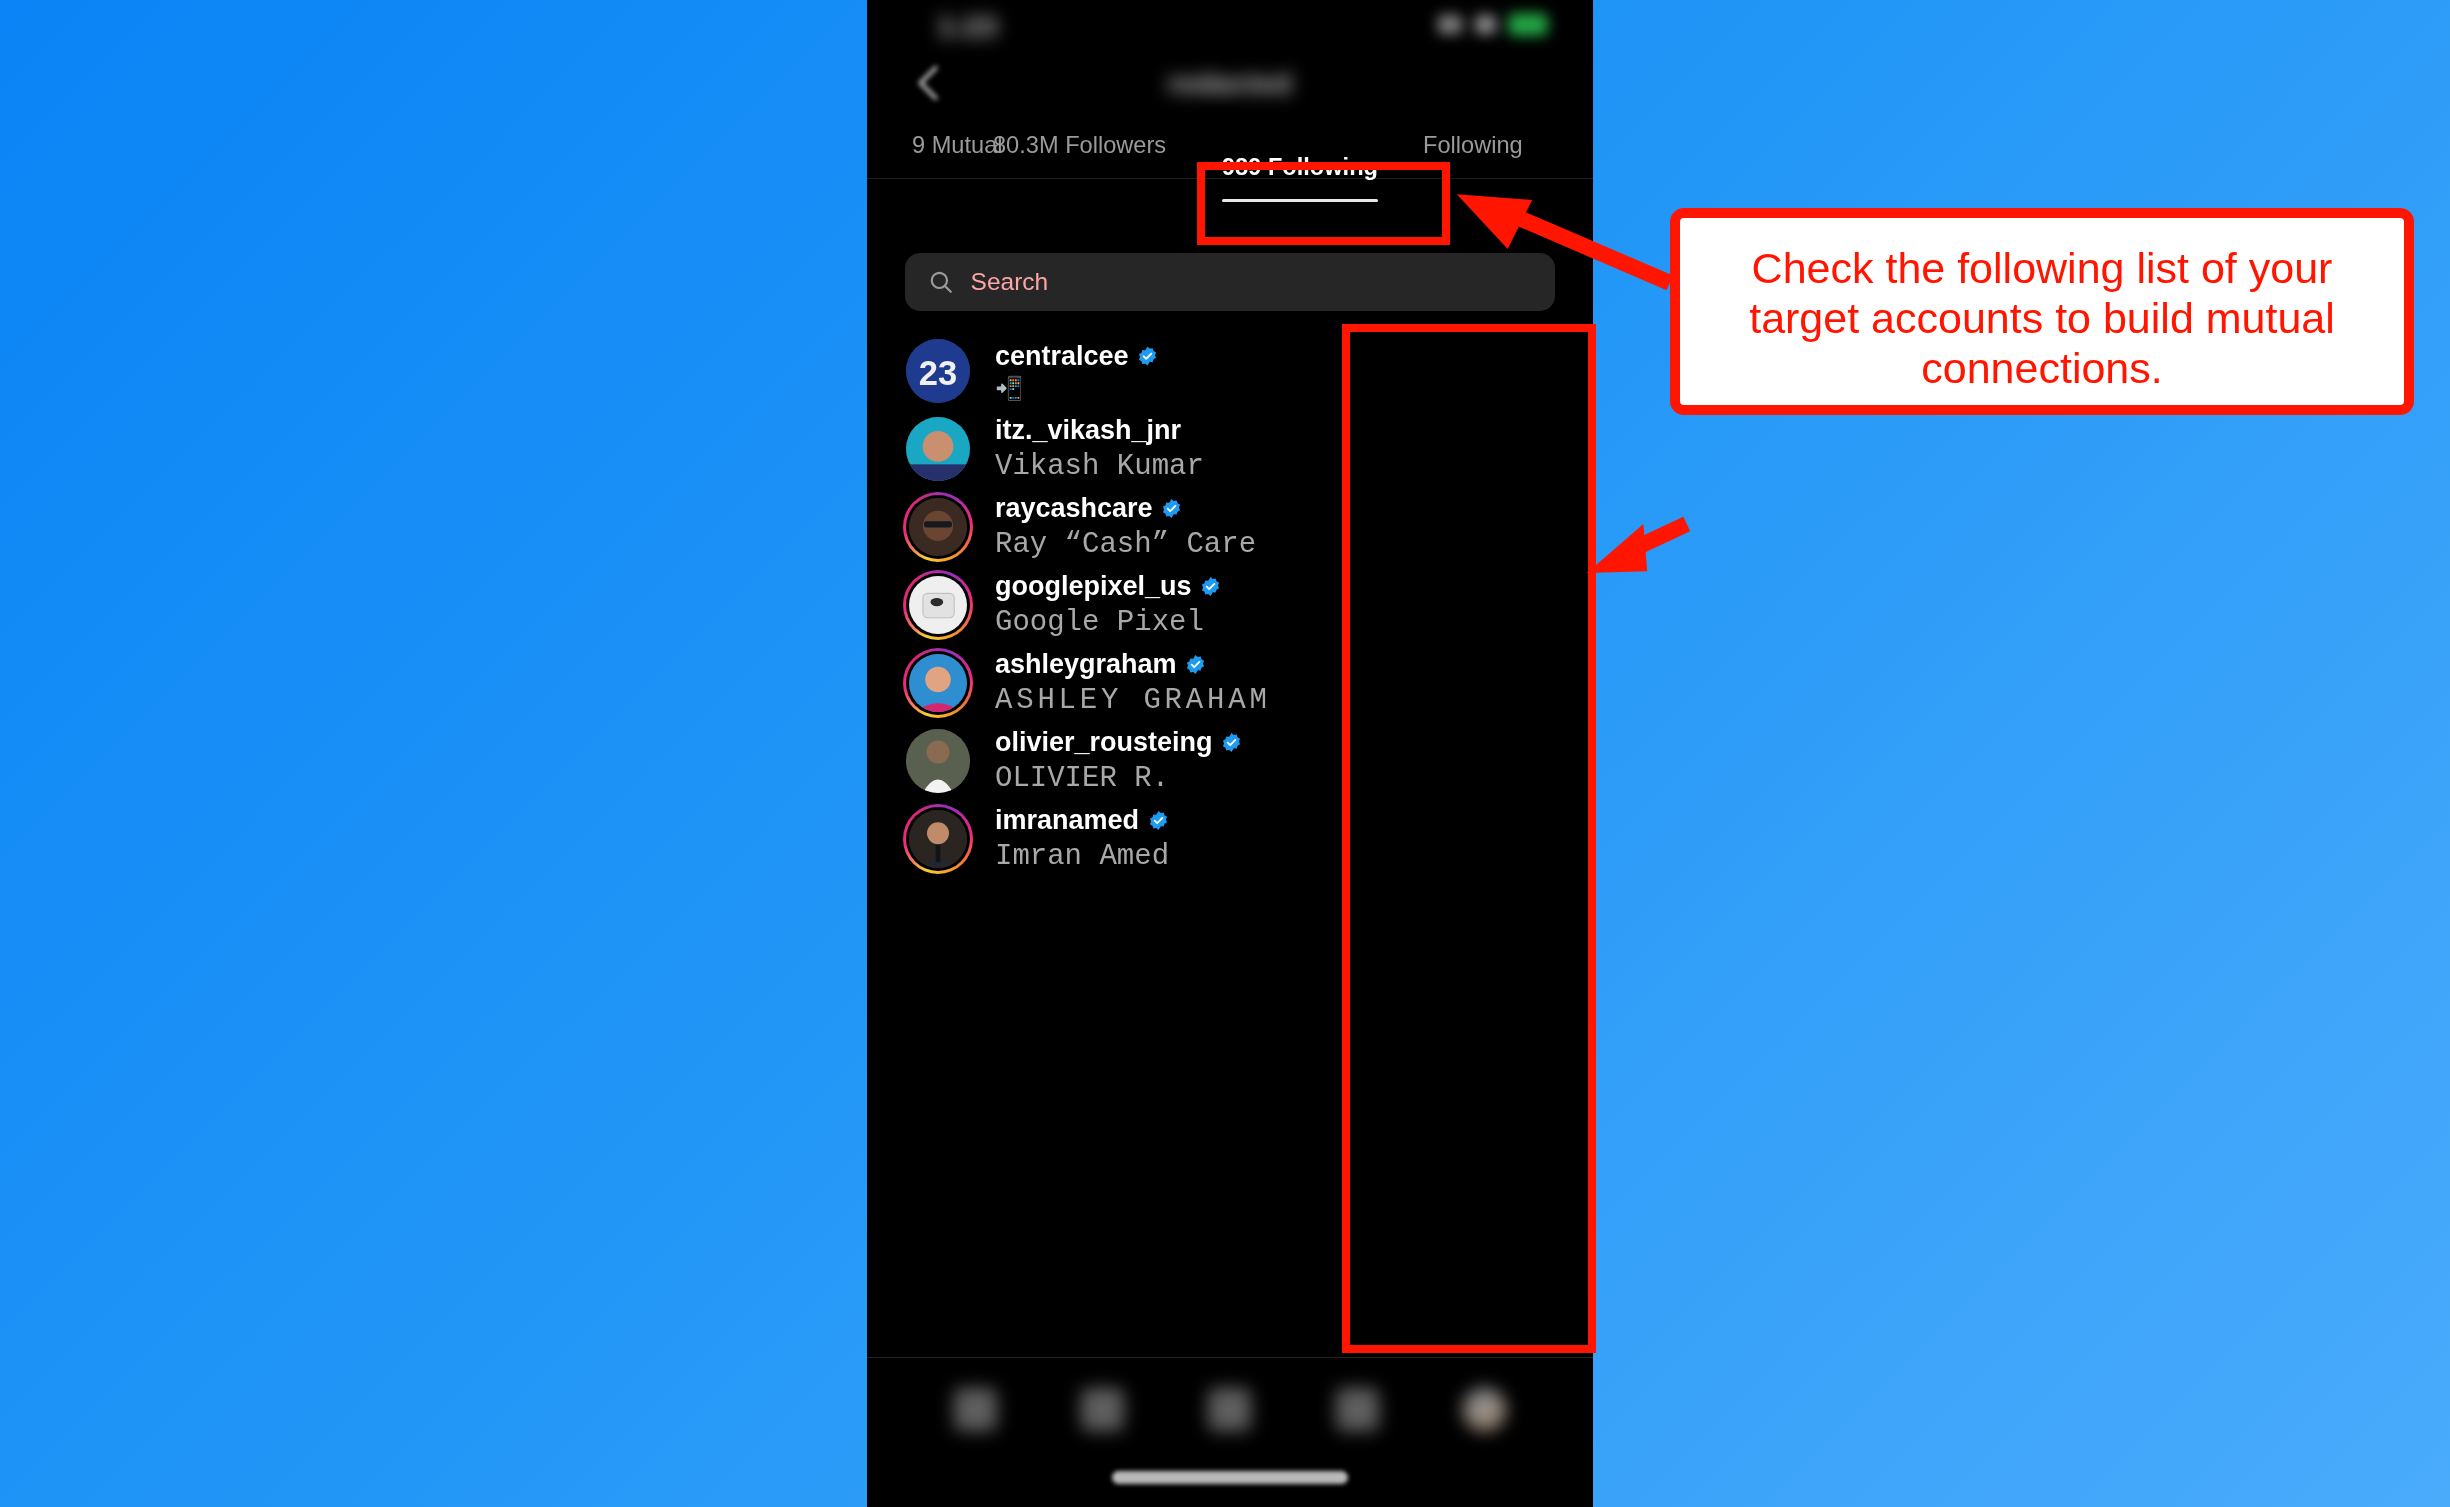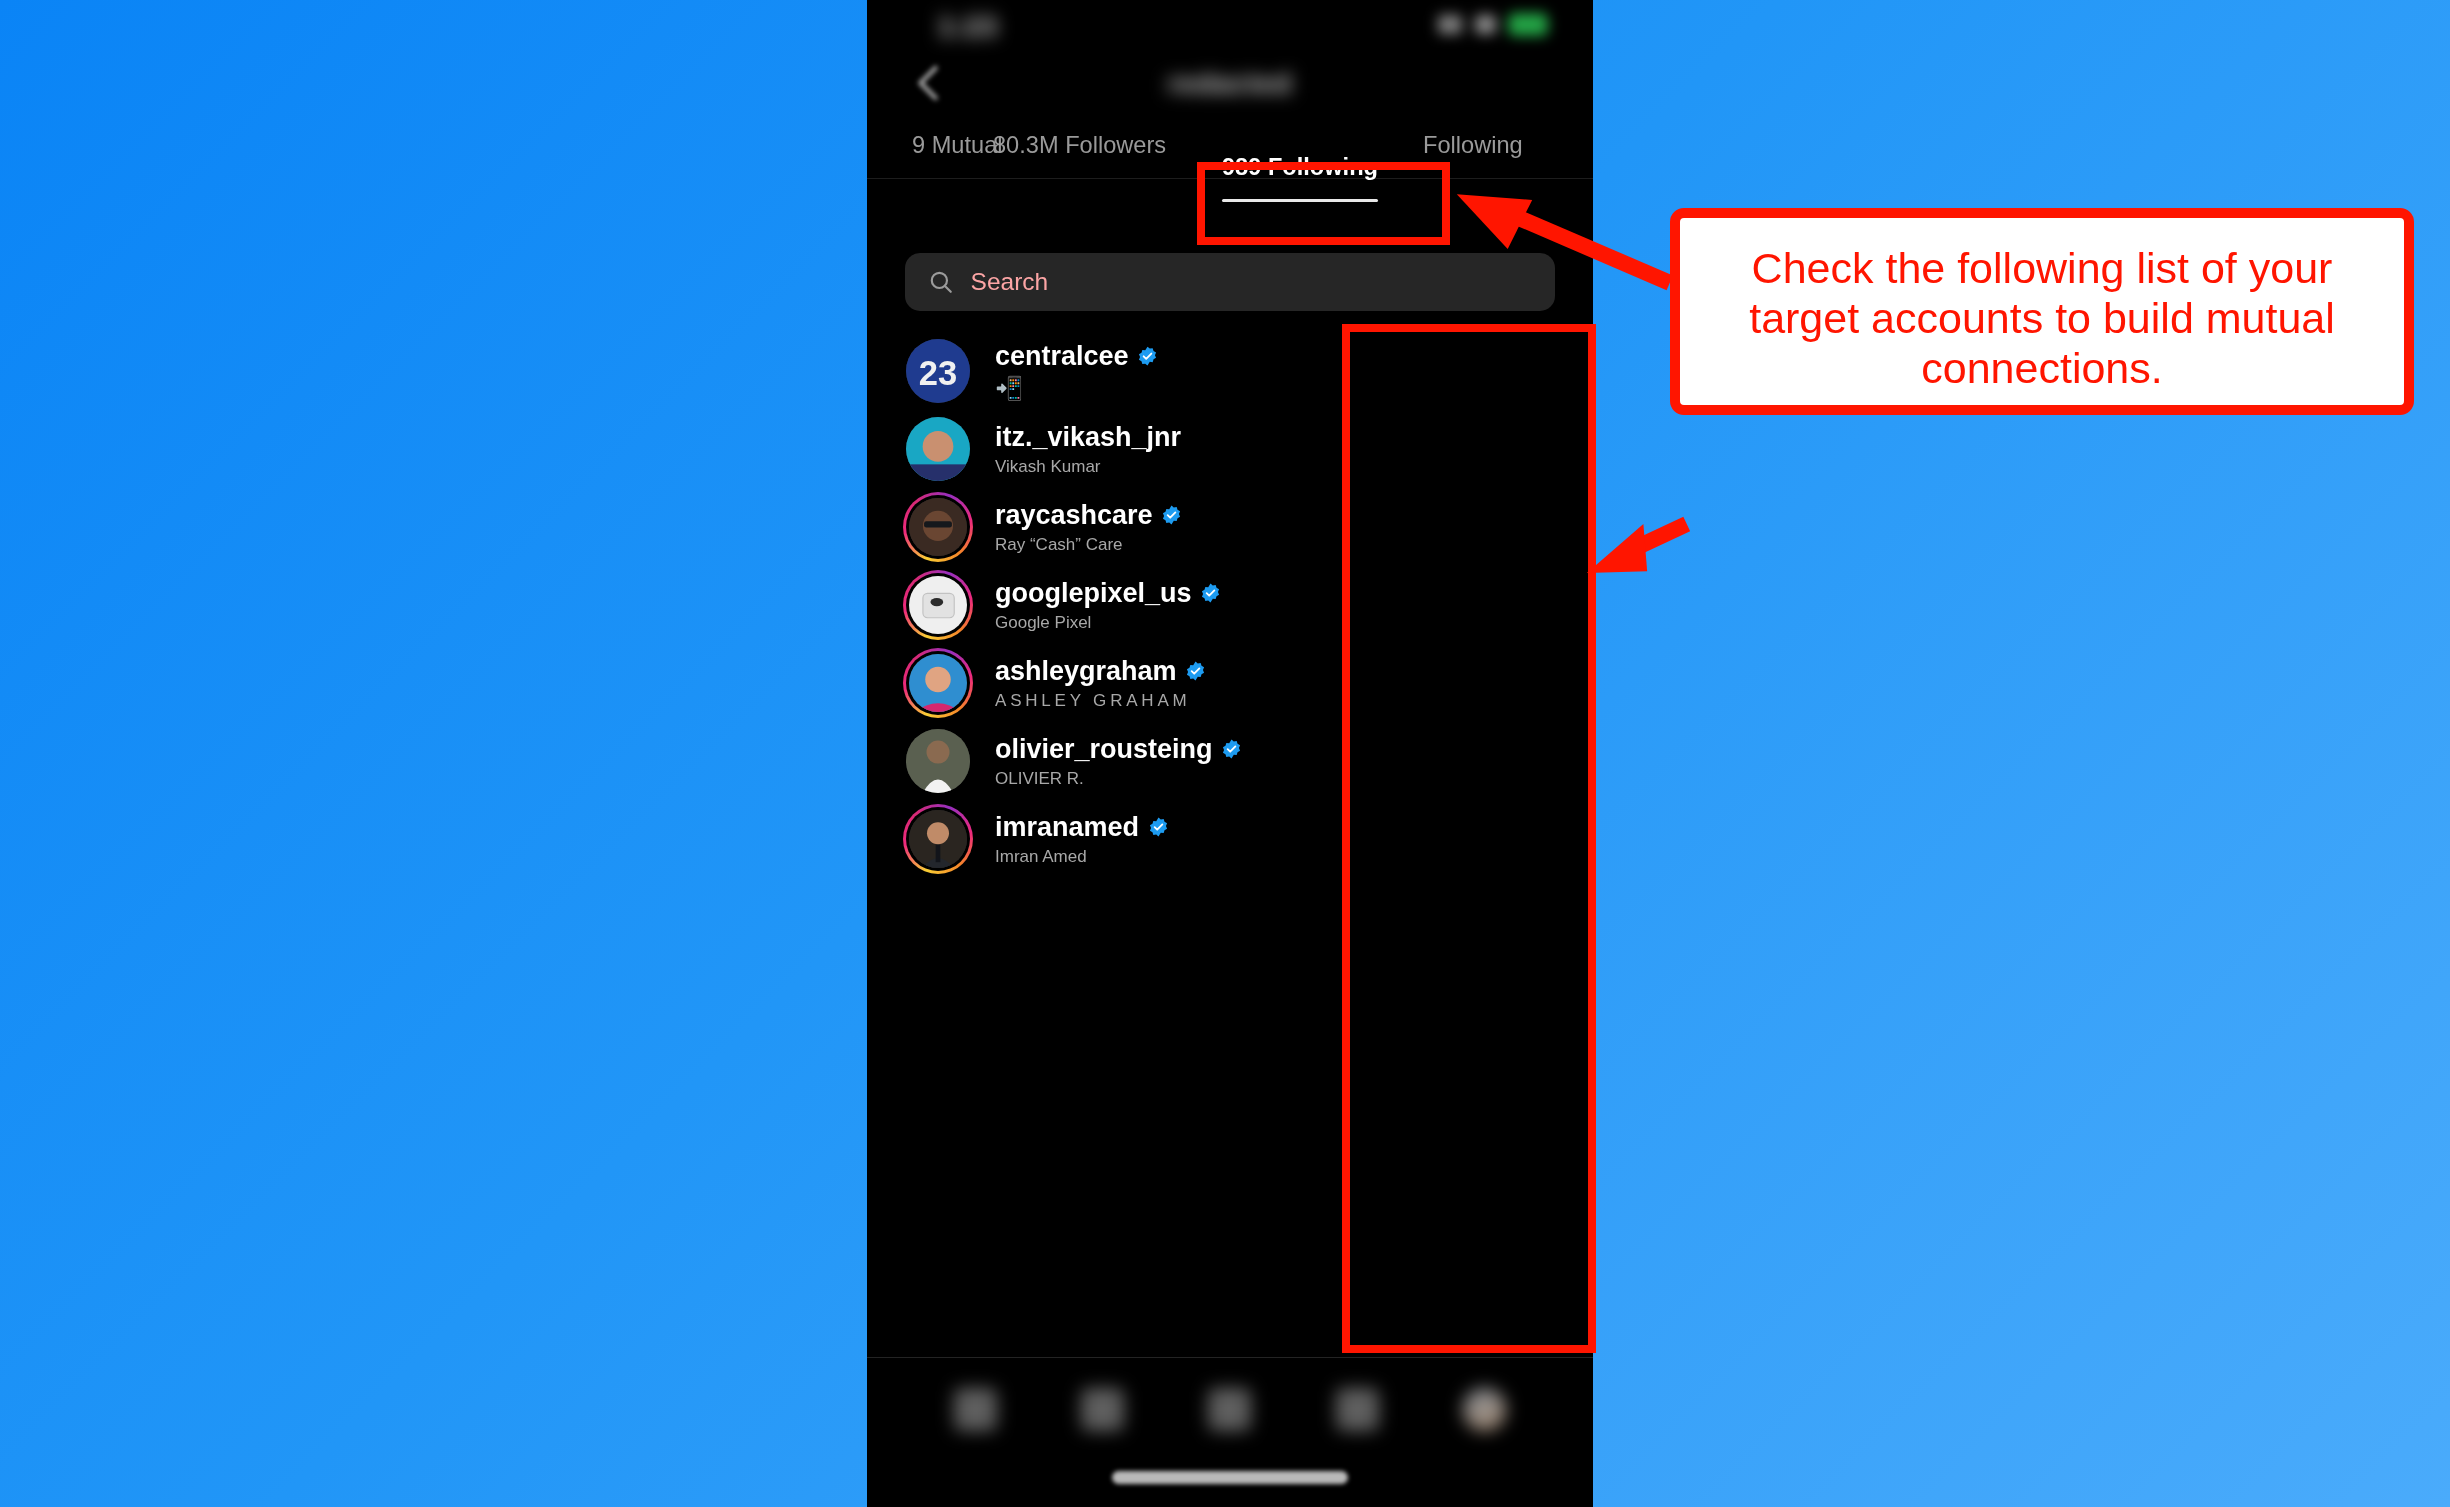--- a/index.html
+++ b/index.html
@@ -121,21 +121,21 @@
   .avatar-wrap.ring .avatar { width:58px; height:58px; }
   .avatar svg { display:block; width:100%; height:100%; }
 
   .meta { position:absolute; left:128px; top:50%; transform:translateY(-50%); }
   .uname {
     display:flex; align-items:center; gap:8.5px;
     color:#fff; font-size:27px; font-weight:bold;
   }
   .badge { width:21px; height:21px; flex:0 0 auto; }
   .fullname {
-    color:#a8a8a8; font-size:17px; margin-top:4px;
+    color:#a8a8a8; font-size:29px; margin-top:4px;font-family:Liberation Mono, monospace;
   }
   .fullname.spaced { letter-spacing:3.8px; }
   .emoji-line { font-size:22.6px; margin-top:2.8px; }
 
   
   .bottomnav {
     position:absolute; bottom:0; left:0; width:100%; height:151px;
     border-top:0.9px solid #232323;
   }
   .nav-icons {

